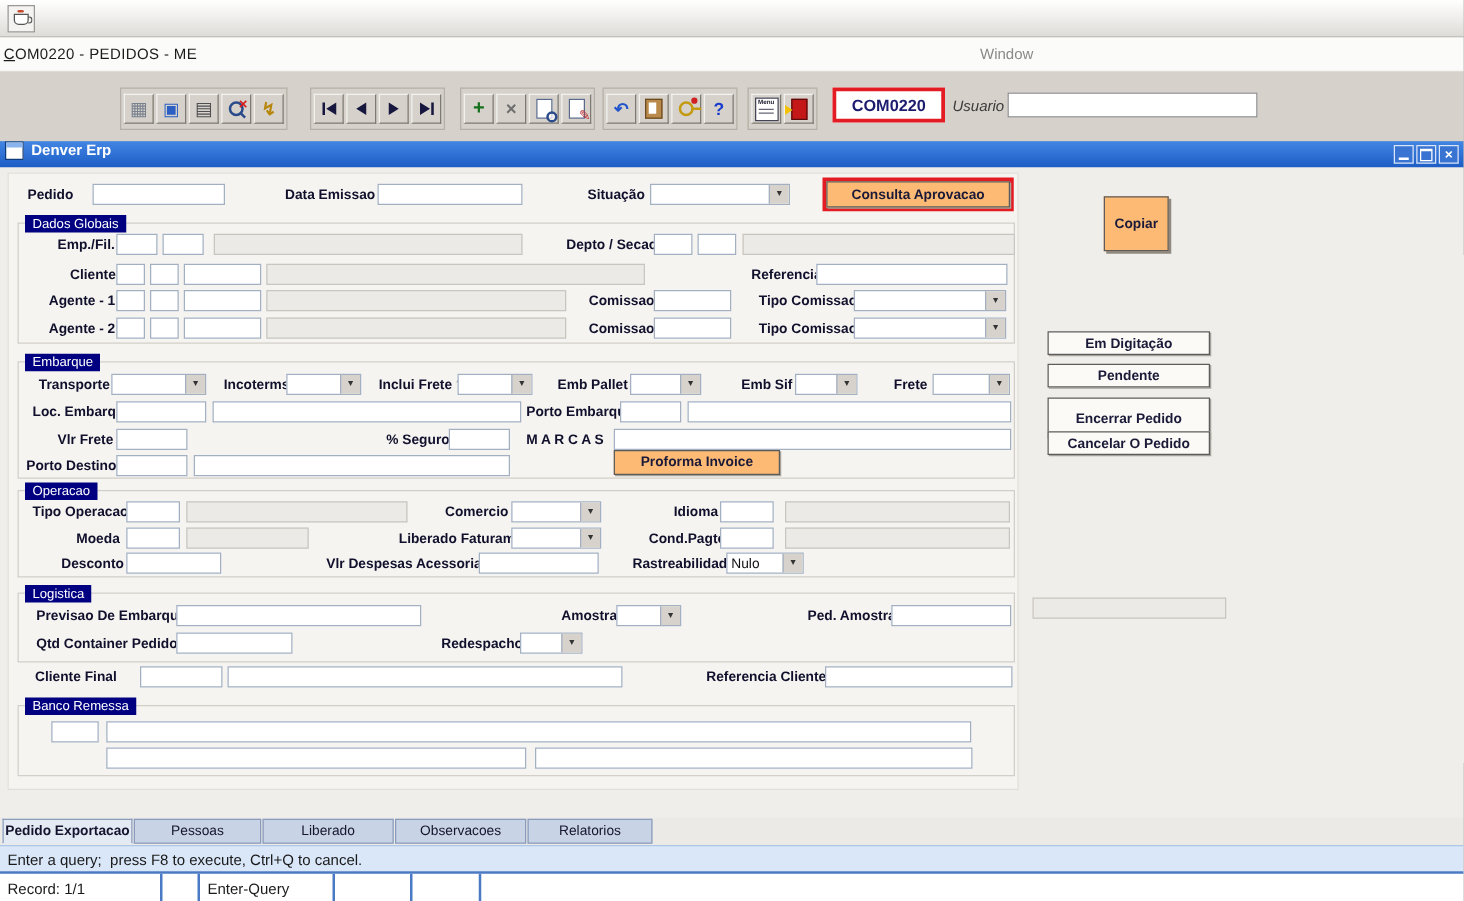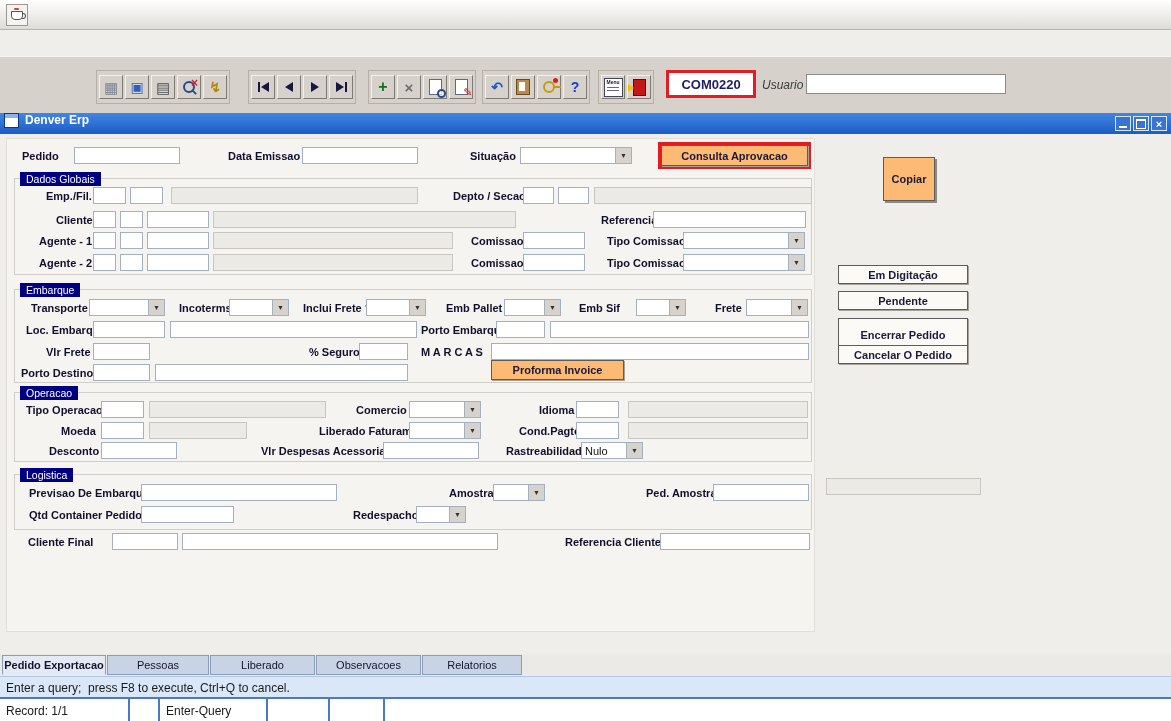--- a/index.html
+++ b/index.html
@@ -108,20 +108,24 @@
 <body>
 
 <div id="screen">
 
   <div class="java-bar">
     <div class="java-icon-btn">
       <span class="cup"></span>
     </div>
   </div>
 
+  <div class="menubar">
+    <div class="menu-title">COM0220 - PEDIDOS - ME</div>
+    <div class="menu-window">Window</div>
+  </div>
 
   <div class="toolbar">
     <div class="cluster" style="left:96px">
       <div class="tbtn">
           <span class="g save">▦</span>
         </div>
       <div class="tbtn">
           <span class="g disp">▣</span>
         </div>
       <div class="tbtn">
@@ -309,21 +313,21 @@
       <div class="lbl" style="left:288px;top:12px">Inclui Frete ?</div>
       <div class="dd" style="left:351px;top:9px;width:60px">
           <span class="val"></span>
           <span class="arrow">▼</span>
         </div>
       <div class="lbl" style="left:431px;top:12px">Emb Pallet</div>
       <div class="dd" style="left:489px;top:9px;width:57px">
           <span class="val"></span>
           <span class="arrow">▼</span>
         </div>
-      <div class="lbl" style="left:564px;top:12px">Emb Sif</div>
+      <div class="lbl" style="left:578px;top:12px">Emb Sif</div>
       <div class="dd" style="left:621px;top:9px;width:50px">
           <span class="val"></span>
           <span class="arrow">▼</span>
         </div>
       <div class="lbl" style="left:700px;top:12px">Frete</div>
       <div class="dd" style="left:731px;top:9px;width:62px">
           <span class="val"></span>
           <span class="arrow">▼</span>
         </div>
 
@@ -404,20 +408,27 @@
         </div>
     </div>
     <input class="inp dis" style="left: 826px; top: 344px; width: 155px;" disabled="">
 
     <div class="lbl" style="left:28px;top:402px">Cliente Final</div>
     <input class="inp" style="left: 112px; top: 399px; width: 66px;">
     <input class="inp" style="left: 182px; top: 399px; width: 316px;">
     <div class="lbl" style="left:565px;top:402px">Referencia Cliente</div>
     <input class="inp" style="left: 660px; top: 399px; width: 150px;">
 
+    <div class="sec" style="left:14px;top:430px;width:798px;height:57px">
+      <div class="sec-tag">Banco Remessa</div>
+      <input class="inp" style="left: 26px; top: 12px; width: 38px;">
+      <input class="inp" style="left: 70px; top: 12px; width: 692px;">
+      <input class="inp" style="left: 70px; top: 33px; width: 336px;">
+      <input class="inp" style="left: 413px; top: 33px; width: 350px;">
+    </div>
   </div>
 
   <div class="tabbar">
     <div class="tab active" style="left:2px;width:104px">Pedido Exportacao</div>
     <div class="tab" style="left:107px;width:102px">Pessoas</div>
     <div class="tab" style="left:210px;width:105px">Liberado</div>
     <div class="tab" style="left:316px;width:105px">Observacoes</div>
     <div class="tab" style="left:422px;width:100px">Relatorios</div>
   </div>
 

